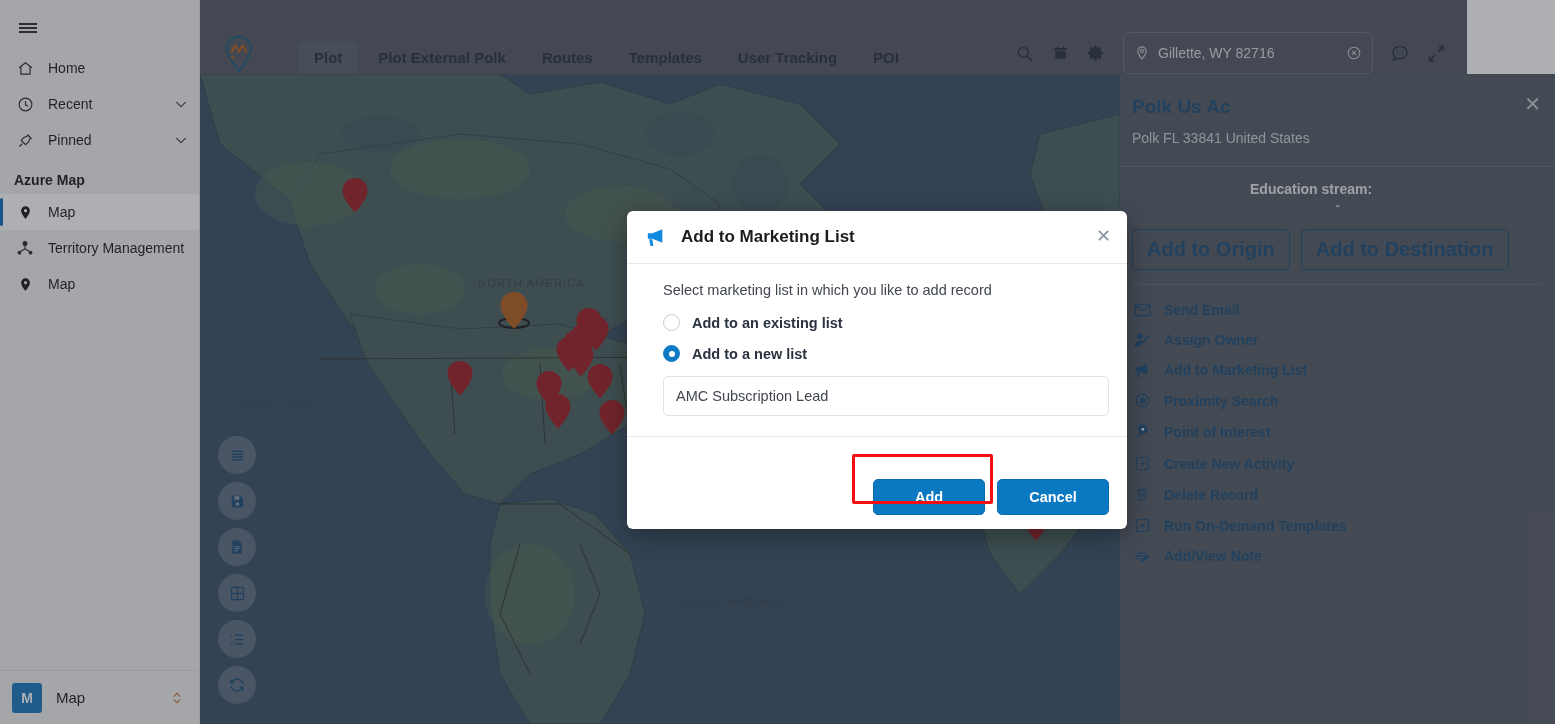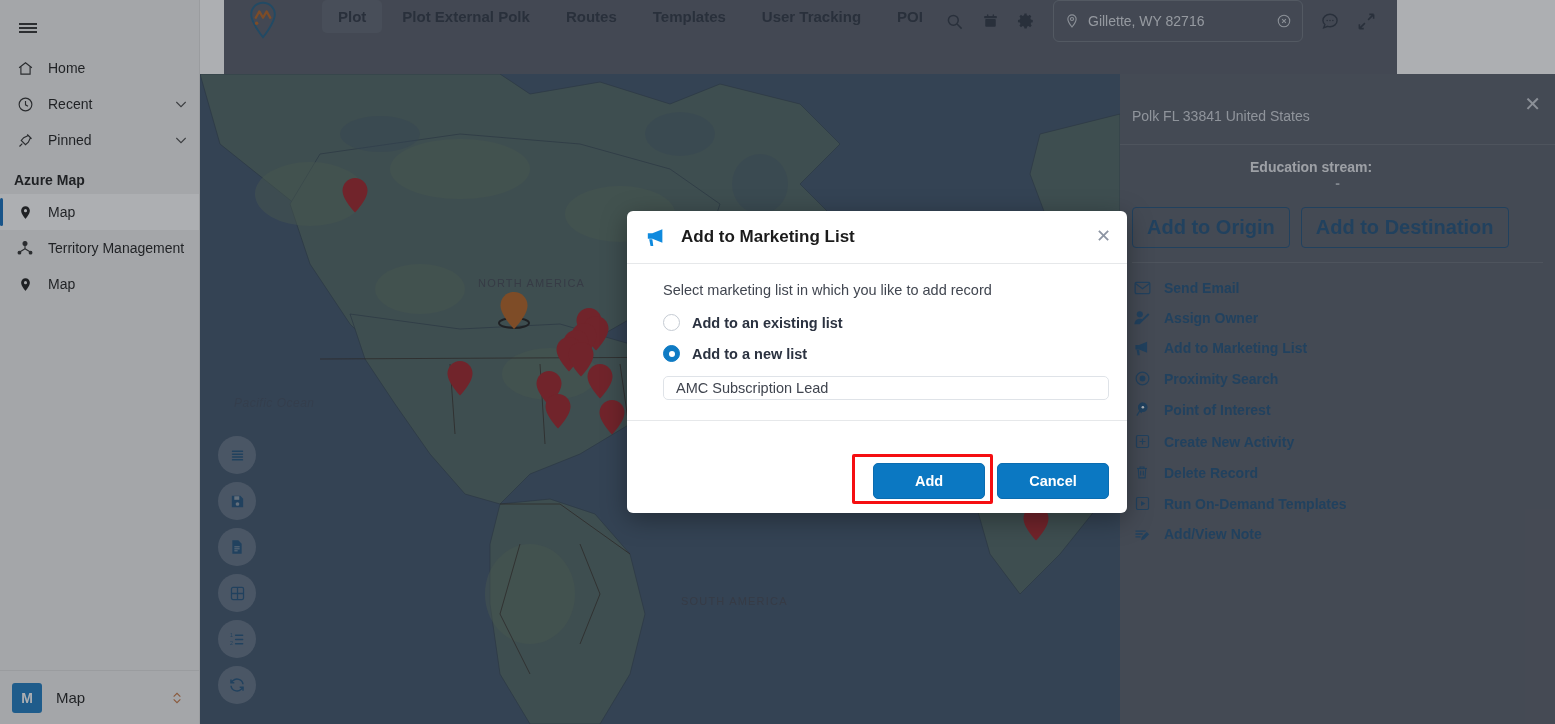--- a/index.html
+++ b/index.html
@@ -61,23 +61,23 @@
     width: 30px; height: 30px; background: #1a7ac0; color:#fff;
     border-radius: 3px; display:flex; align-items:center; justify-content:center;
     font-size: 14px; font-weight: bold; margin-right: 14px;
   }
   .footer-label { flex: 1; font-size: 15px; color: #1b1b1b; }
   .footer-updown { width: 18px; height: 18px; opacity:.9; }
 
   
   .topbar {
     position: absolute; left: 200px; top: 0;
-    width: 1173px; height: 74px;
+    width: 1267px; height: 74px;
     background: #545a66;
-    display: flex; align-items: flex-start; margin-left: 24px;
+    display: flex; align-items: flex-end;
   }
   .logo { width: 58px; margin-left: 10px; display:flex; align-items:center; justify-content:center; }
   .topnav { display: flex; align-items: center; margin-left: 30px; gap: 4px; }
   .topnav a {
     font-size: 15px; font-weight: bold; color: #2b3240;
     padding: 8px 16px; border-radius: 5px; text-decoration: none;
     white-space: nowrap; cursor: pointer;
   }
   .topnav a.active { background: #5d6370; }
   .topbar-right { margin-left: auto; display: flex; align-items: center; gap: 6px; padding-right: 16px; }
@@ -190,21 +190,21 @@
     border: 1.6px solid #c5cbd3; margin-right: 12px;
     display: flex; align-items: center; justify-content: center;
     background: #fff; flex: 0 0 17px;
   }
   .radio.checked { border-color: #0f7bc4; background: #0f7bc4; }
   .radio.checked::after {
     content:""; width: 6px; height: 6px; border-radius: 50%; background:#fff;
   }
   .radio-label { font-size: 14.5px; font-weight: bold; color: #2b3240; }
   .modal-input {
-    width: 100%; height: 24px;
+    width: 100%; height: 40px;
     border: 1px solid #dfe3e8; border-radius: 5px;
     padding: 0 12px; font-size: 14.5px; color: #40454f;
     outline: none; font-family: "Liberation Sans", sans-serif;
   }
   .modal-foot {
     border-top: 1px solid #e6e8ea;
     display: flex; justify-content: flex-end; gap: 12px;
     padding: 14px 18px;
   }
   .btn-primary {
@@ -506,20 +506,21 @@
           <path d="M4 13a8 8 0 0 0 13.6 4.6L20 15.2"></path>
             <path d="M20 19.5v-4.4h-4.4"></path>
         </svg>
       </div>
     </div>
 
   </section>
 
   <aside class="rightpanel">
     <div class="rp-head">
+      <div class="rp-title">Polk Us Ac</div>
       <div class="rp-sub">Polk FL 33841 United States</div>
       <div class="rp-close">✕</div>
     </div>
     <div class="rp-divider"></div>
 
     <div class="rp-field">
       <span class="k">Education stream:</span>
       <span class="v">-</span>
     </div>
 

